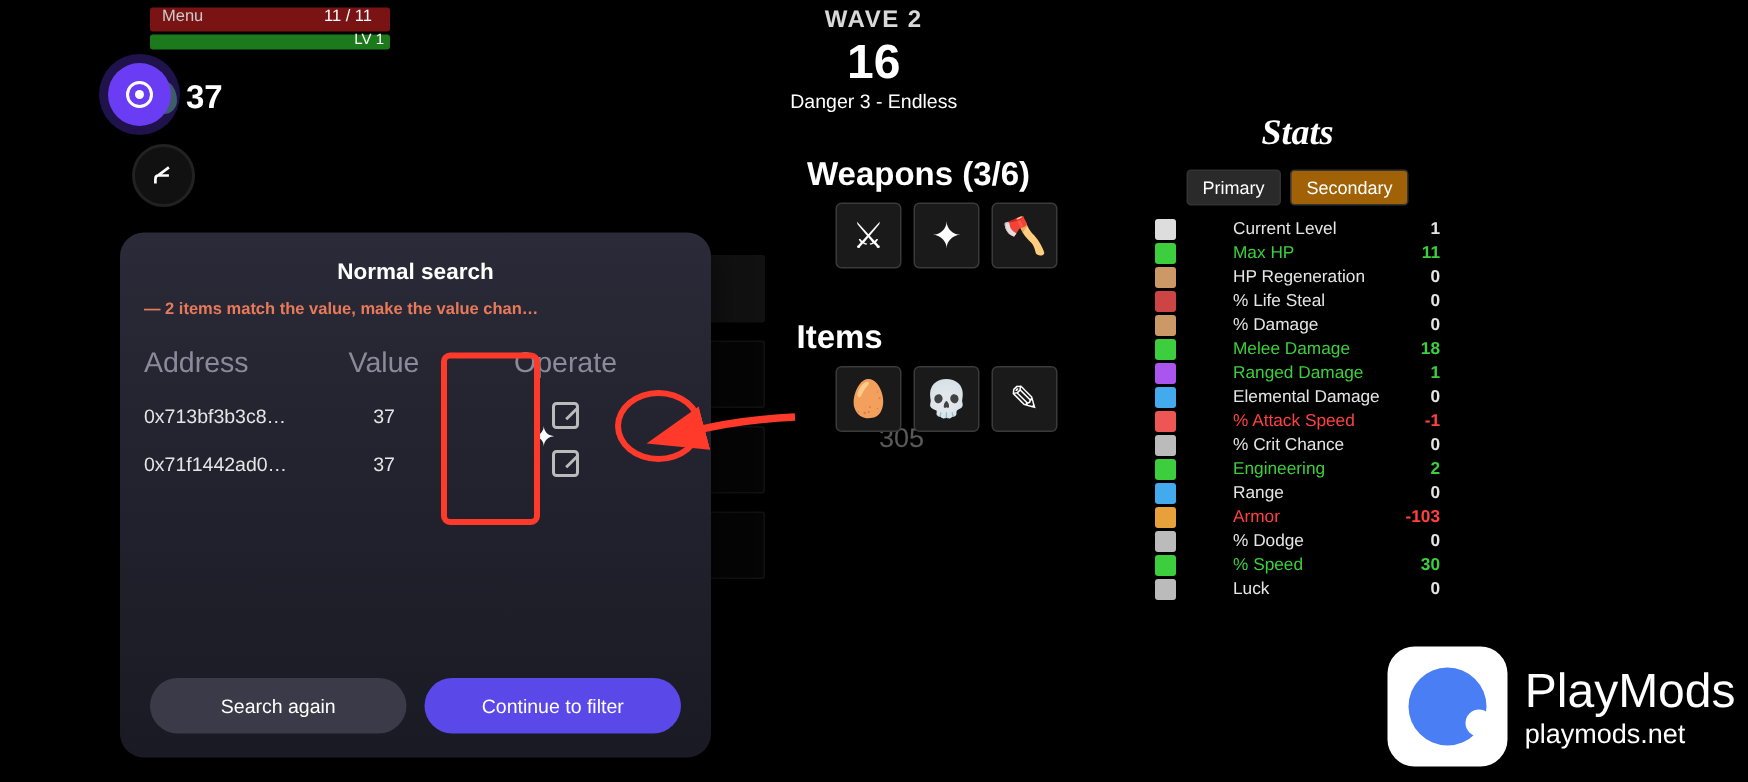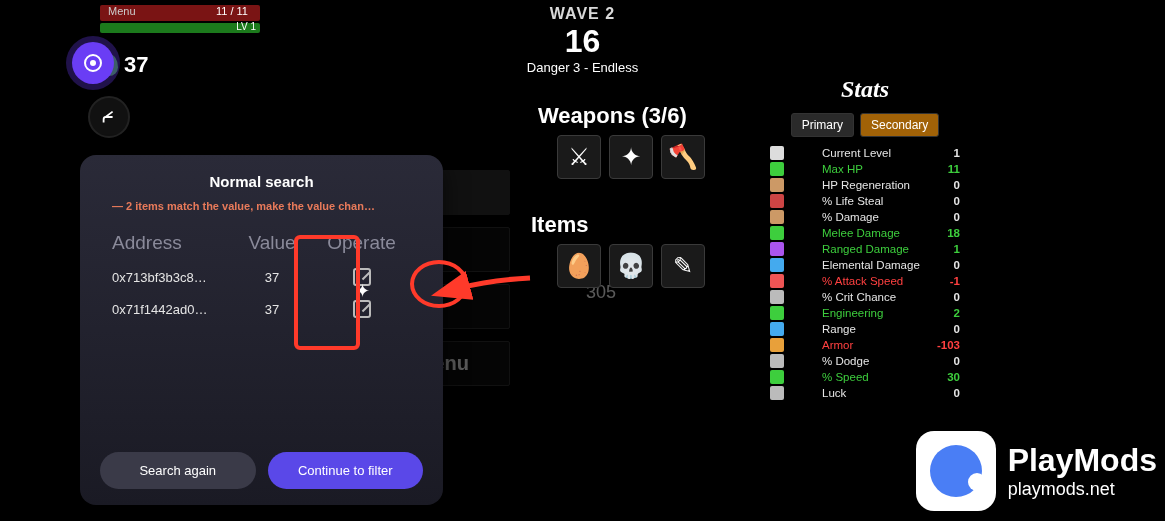--- a/index.html
+++ b/index.html
@@ -53,23 +53,23 @@
   .stat-row { display:flex; align-items:center; font-size:11.5px; padding:1px 0; gap:6px; }
   .stat-icon { width:14px; height:14px; border-radius:2px; flex-shrink:0; }
   .stat-name { flex:1;margin-left:32px; }
   .stat-val { width:30px; text-align:right; font-weight:bold; }
   .c-white { color:#e5e5e5; }
   .c-green { color:#3dce3d; }
   .c-red { color:#ff4040; }
 
   
   .search-modal {
-    position:absolute; top:155px; left:80px; width:363px; height:350px;
+    position:absolute; top:155px; left:80px; width:394px; height:350px;
     background:linear-gradient(180deg,#2a2a38,#1a1a24);
-    border-radius:16px; padding:18px 32px 16px;
+    border-radius:16px; padding:18px 16px 16px;
     box-shadow:0 8px 24px rgba(0,0,0,.6);
   }
   .search-title { text-align:center; font-size:15px; font-weight:bold; }
   .search-msg { color:#e87a5a; font-size:11px; text-align:left; margin-top:10px;font-weight:bold; }
   .search-header { display:flex; margin-top:20px; font-size:19px; color:#8a8a9a; }
   .search-col-a { width:120px; }
   .search-col-v { width:80px; text-align:center; }
   .search-col-o { flex:1; text-align:center; }
   .search-row { display:flex; align-items:center; font-size:13px; margin-top:14px; color:#e5e5e5; }
   .edit-icon { width:18px; height:18px; border:2px solid #bbb; border-radius:3px; position:relative; margin:0 auto; }
@@ -84,21 +84,21 @@
   .hl-value { top:235px; left:294px; width:66px; height:115px; }
   .hl-op { top:260px; left:410px; width:58px; height:48px; border-radius:50%; }
   .arrow { position:absolute; top:270px; left:410px; pointer-events:none; }
 
   
   .watermark { position:absolute; bottom:10px; right:8px; display:flex; align-items:center; gap:12px; }
   .wm-logo { width:80px; height:80px; background:#fff; border-radius:18px; display:flex; align-items:center; justify-content:center; }
   .wm-p { width:52px; height:52px; background:#4a7ef5; border-radius:50%; position:relative; }
   .wm-p::after { content:""; position:absolute; right:-4px; bottom:6px; width:18px; height:18px; background:#fff; border-radius:50%; }
   .wm-text { display:flex; flex-direction:column; }
-  .wm-title { font-size:32px; font-weight:bold; }
+  .wm-title { font-size:32px; font-weight:normal; }
   .wm-url { font-size:18px; }
 
   svg { overflow:visible; }
 </style>
 </head>
 <body>
 
 <div class="hud">
   <div class="bar bar-hp">
     <span class="bar-hp-label">Menu</span>

